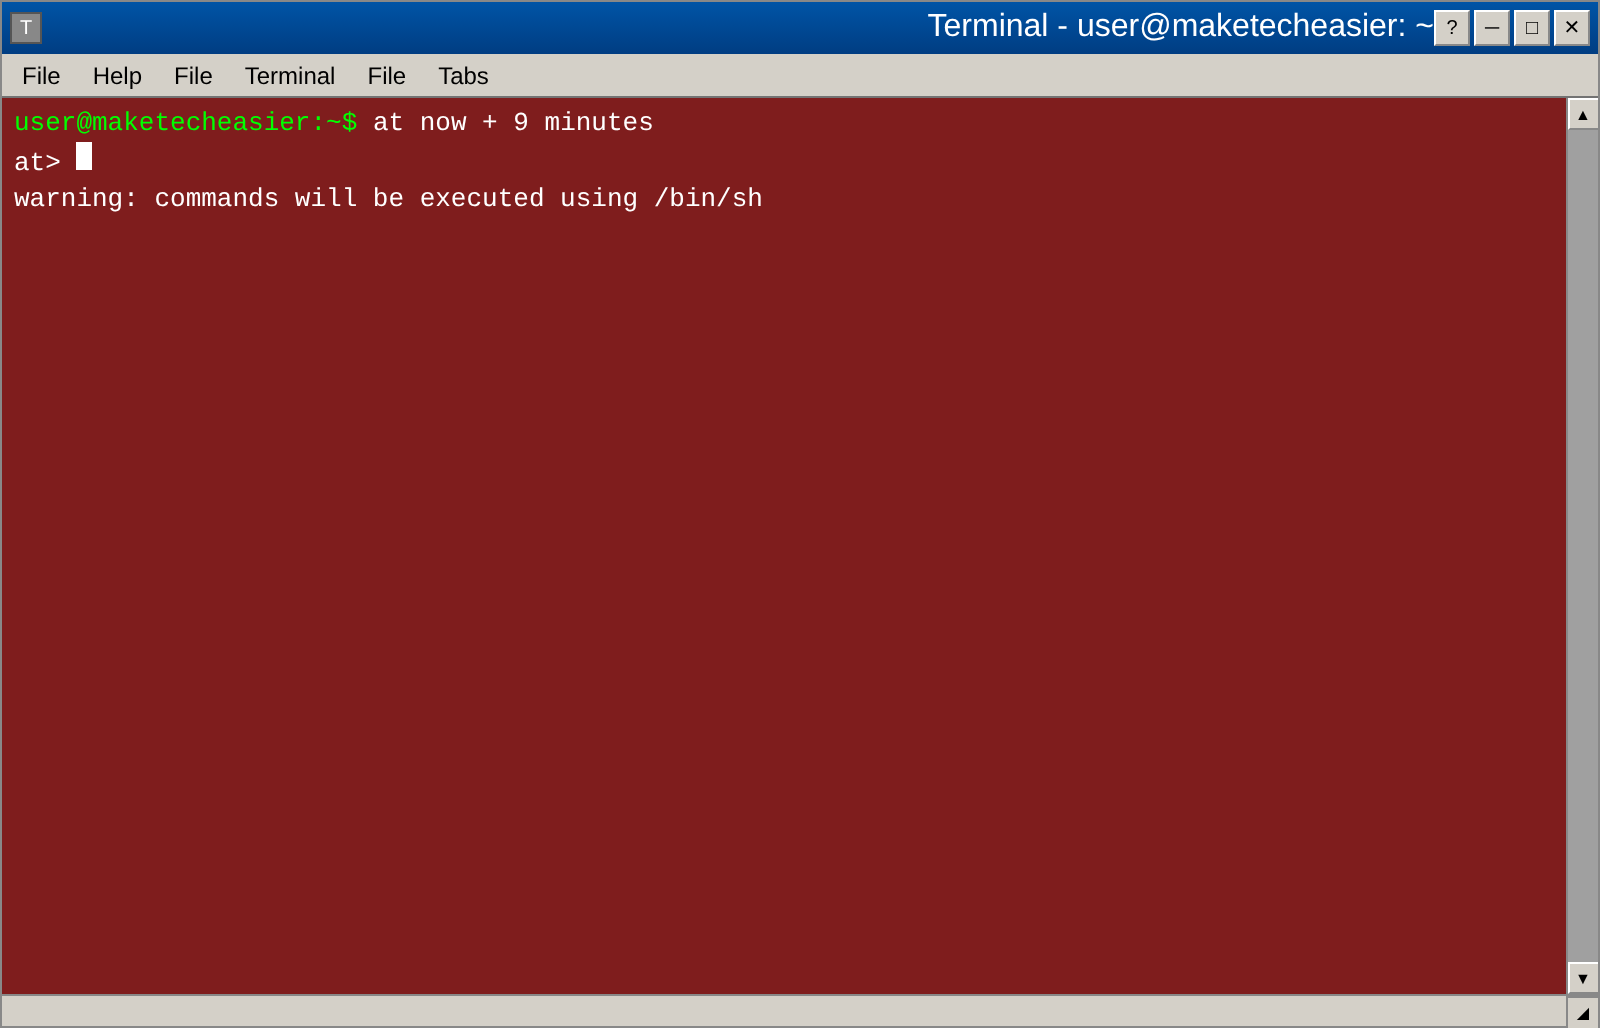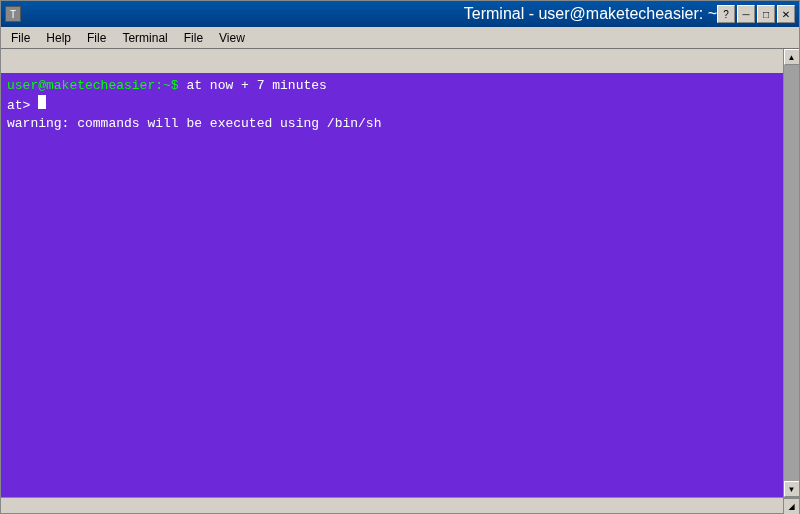--- a/index.html
+++ b/index.html
@@ -91,27 +91,26 @@
     .menu-item {
       padding: 2px 8px;
       font-size: 12px;
       cursor: pointer;
       color: #000;
     }
 
     
     .terminal {
       flex: 1;
-      background: #6d28d9;
+      background: #7f1d1d;
       padding: 4px 6px;
       font-family: 'Courier New', Courier, monospace;
       font-size: 13px;
       color: #fff;
       overflow: hidden;
-      margin-top: 24px;
     }
 
     .line {
       display: flex;
       align-items: baseline;
       white-space: pre;
       line-height: 1.4;
     }
 
     .prompt-user {
@@ -226,28 +225,28 @@
       <div class="title-btn">✕</div>
     </div>
   </div>
 
   <div class="menu-bar">
     <div class="menu-item">File</div>
     <div class="menu-item">Help</div>
     <div class="menu-item">File</div>
     <div class="menu-item">Terminal</div>
     <div class="menu-item">File</div>
-    <div class="menu-item">View</div>
+    <div class="menu-item">Tabs</div>
   </div>
 
   <div class="scroll-area">
     <div class="terminal">
 
       <div class="line">
-        <span class="prompt-user">user@maketecheasier</span><span class="prompt-path">:~$ </span><span class="prompt-cmd">at now + 7 minutes</span>
+        <span class="prompt-user">user@maketecheasier</span><span class="prompt-path">:~$ </span><span class="prompt-cmd">at now + 9 minutes</span>
       </div>
 
       <div class="line">
         <span class="at-prompt">at&gt; </span><span class="cursor"></span>
       </div>
 
       <div class="line">
         <span class="warning-text">warning: commands will be executed using /bin/sh</span>
       </div>
     </div>

